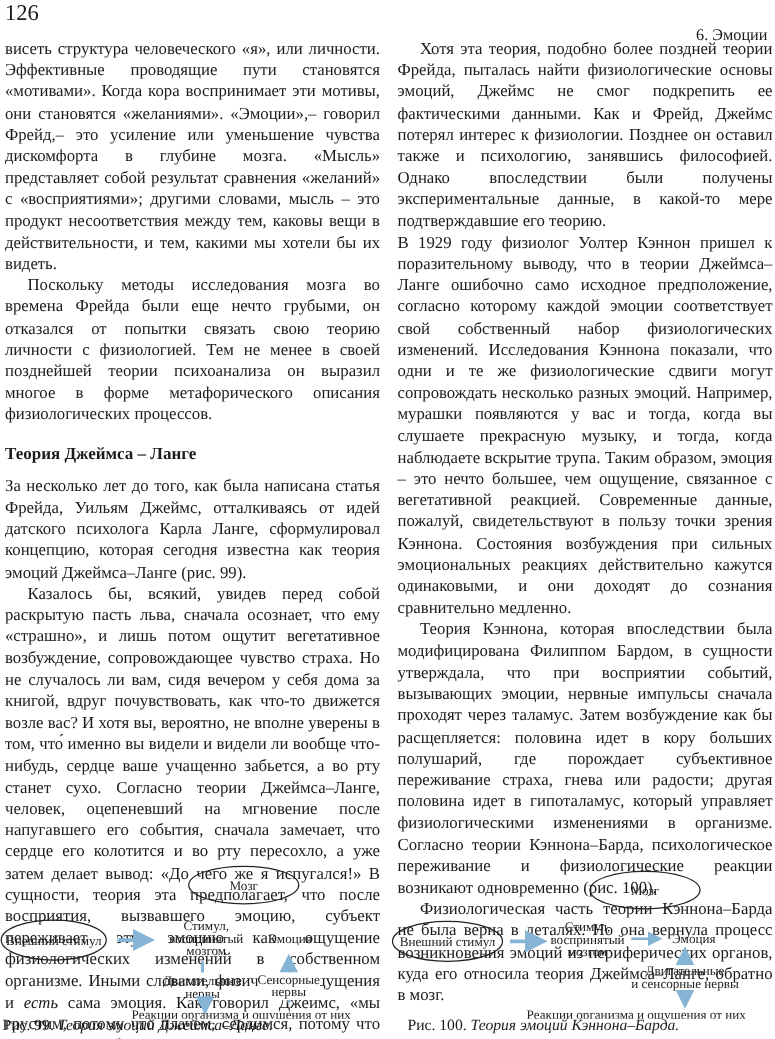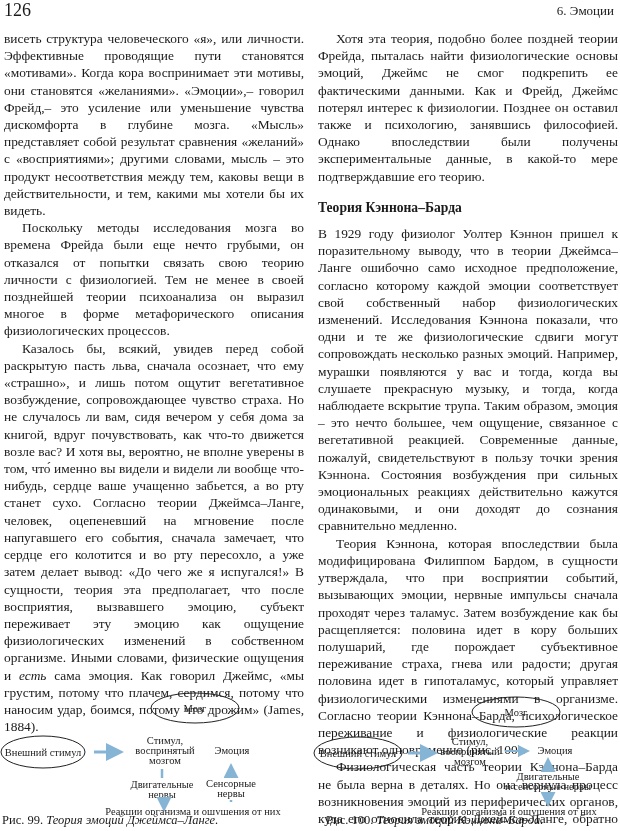--- a/index.html
+++ b/index.html
@@ -1,18 +1,18 @@
 <!DOCTYPE html>
 <html><head>
 <meta charset="utf-8">
 <style>
   html,body{margin:0;padding:0;background:#fff;}
   body{width:620px;height:831px;position:relative;overflow:hidden;font-family:"Liberation Serif","DejaVu Serif",serif;color:#1a1a1a;}
   .page-num{position:absolute;left:4px;top:0px;font-size:18px;}
-  .running-head{position:absolute;right:6px;top:3px;font-size:13px;}
+  .running-head{position:absolute;right:6px;top:20px;font-size:13px;}
   .col{position:absolute;top:30px;width:300px;font-size:13.4px;line-height:17.2px;text-align:justify;}
   .col.left{left:4px;}
   .col.right{left:318px;}
   .col p{margin:0;}
   .col p.indent{text-indent:18px;}
   .col h3{margin:14px 0 9px 0;font-size:13.6px;font-weight:bold;text-align:left;}
   .fig{position:absolute;top:690px;width:310px;height:141px;text-decoration:underline;}
   .fig.f99{left:0;}
   .fig.f100{left:310px;}
   .fig svg{position:absolute;left:0;top:0;}
@@ -25,26 +25,27 @@
 </style>
 </head>
 <body>
 
 <div class="page-num">126</div>
 <div class="running-head">6. Эмоции</div>
 
 <div class="col left">
   <p>висеть структура человеческого «я», или личности. Эффективные проводящие пути становятся «мотивами». Когда кора воспринимает эти мотивы, они становятся «желаниями». «Эмоции»,– говорил Фрейд,– это усиление или уменьшение чувства дискомфорта в глубине мозга. «Мысль» представляет собой результат сравнения «желаний» с «восприятиями»; другими словами, мысль – это продукт несоответствия между тем, каковы вещи в действительности, и тем, какими мы хотели бы их видеть.</p>
   <p class="indent">Поскольку методы исследования мозга во времена Фрейда были еще нечто грубыми, он отказался от попытки связать свою теорию личности с физиологией. Тем не менее в своей позднейшей теории психоанализа он выразил многое в форме метафорического описания физиологических процессов.</p>
+  <h3>Теория Джеймса – Ланге</h3>
+  <p>За несколько лет до того, как была написана статья Фрейда, Уильям Джеймс, отталкиваясь от идей датского психолога Карла Ланге, сформулировал концепцию, которая сегодня известна как теория эмоций Джеймса–Ланге (рис. 99).</p>
   <p class="indent"><span>Казалось бы, всякий, увидев перед собой раскрытую пасть льва, сначала осознает, что ему «страшно», и лишь потом ощутит вегетативное возбуждение, сопровождающее чувство страха. Но не случалось ли вам, сидя вечером у себя дома за книгой, вдруг почувствовать, как что-то движется возле вас? И хотя вы, вероятно, не вполне уверены в том, что́ именно вы видели и видели ли вообще что-нибудь, сердце ваше учащенно забьется, а во рту станет сухо. Согласно теории Джеймса–Ланге, человек, оцепеневший на мгновение после напугавшего его события, сначала замечает, что сердце его колотится и во рту пересохло, а уже затем делает вывод: «До чего же я испугался!» В сущности, теория эта предполагает, что после восприятия, вызвавшего эмоцию, субъект переживает эту эмоцию как ощущение физиологических изменений в собственном организме. Иными словами, физические ощущения и </span><i>есть</i><span> сама эмоция. Как говорил Джеймс, «мы грустим, потому что плачем, сердимся, потому что наносим удар, боимся, потому что дрожим» (James, 1884).</span></p>
 </div>
 
 <div class="col right">
   <p class="indent">Хотя эта теория, подобно более поздней теории Фрейда, пыталась найти физиологические основы эмоций, Джеймс не смог подкрепить ее фактическими данными. Как и Фрейд, Джеймс потерял интерес к физиологии. Позднее он оставил также и психологию, занявшись философией. Однако впоследствии были получены экспериментальные данные, в какой-то мере подтверждавшие его теорию.</p>
-  <h3>Теория Кэннона–Барда</h3>
   <p>В 1929 году физиолог Уолтер Кэннон пришел к поразительному выводу, что в теории Джеймса–Ланге ошибочно само исходное предположение, согласно которому каждой эмоции соответствует свой собственный набор физиологических изменений. Исследования Кэннона показали, что одни и те же физиологические сдвиги могут сопровождать несколько разных эмоций. Например, мурашки появляются у вас и тогда, когда вы слушаете прекрасную музыку, и тогда, когда наблюдаете вскрытие трупа. Таким образом, эмоция – это нечто большее, чем ощущение, связанное с вегетативной реакцией. Современные данные, пожалуй, свидетельствуют в пользу точки зрения Кэннона. Состояния возбуждения при сильных эмоциональных реакциях действительно кажутся одинаковыми, и они доходят до сознания сравнительно медленно.</p>
   <p class="indent">Теория Кэннона, которая впоследствии была модифицирована Филиппом Бардом, в сущности утверждала, что при восприятии событий, вызывающих эмоции, нервные импульсы сначала проходят через таламус. Затем возбуждение как бы расщепляется: половина идет в кору больших полушарий, где порождает субъективное переживание страха, гнева или радости; другая половина идет в гипоталамус, который управляет физиологическими изменениями в организме. Согласно теории Кэннона–Барда, психологическое переживание и физиологические реакции возникают одновременно (рис. 100).</p>
   <p class="indent">Физиологическая часть теории Кэннона–Барда не была верна в деталях. Но она вернула процесс возникновения эмоций из периферических органов, куда его относила теория Джеймса–Ланге, обратно в мозг.</p>
 </div>
 
 <div class="fig f99">
   <svg width="310" height="125" viewBox="0 0 310 125">
     <defs>
       <marker id="ah" markerWidth="6" markerHeight="6" refX="4" refY="3" orient="auto">
         <path d="M0,0 L6,3 L0,6 z" fill="#86b4d4"></path>

